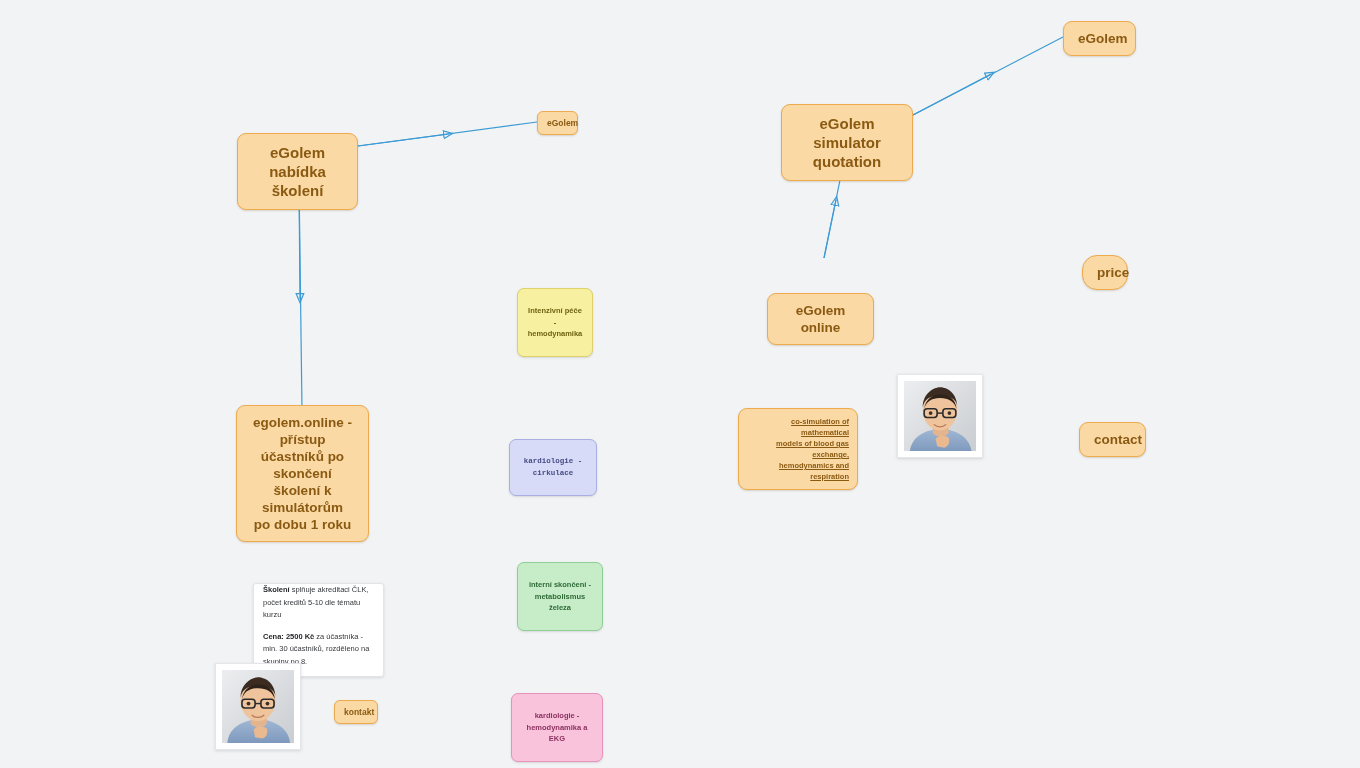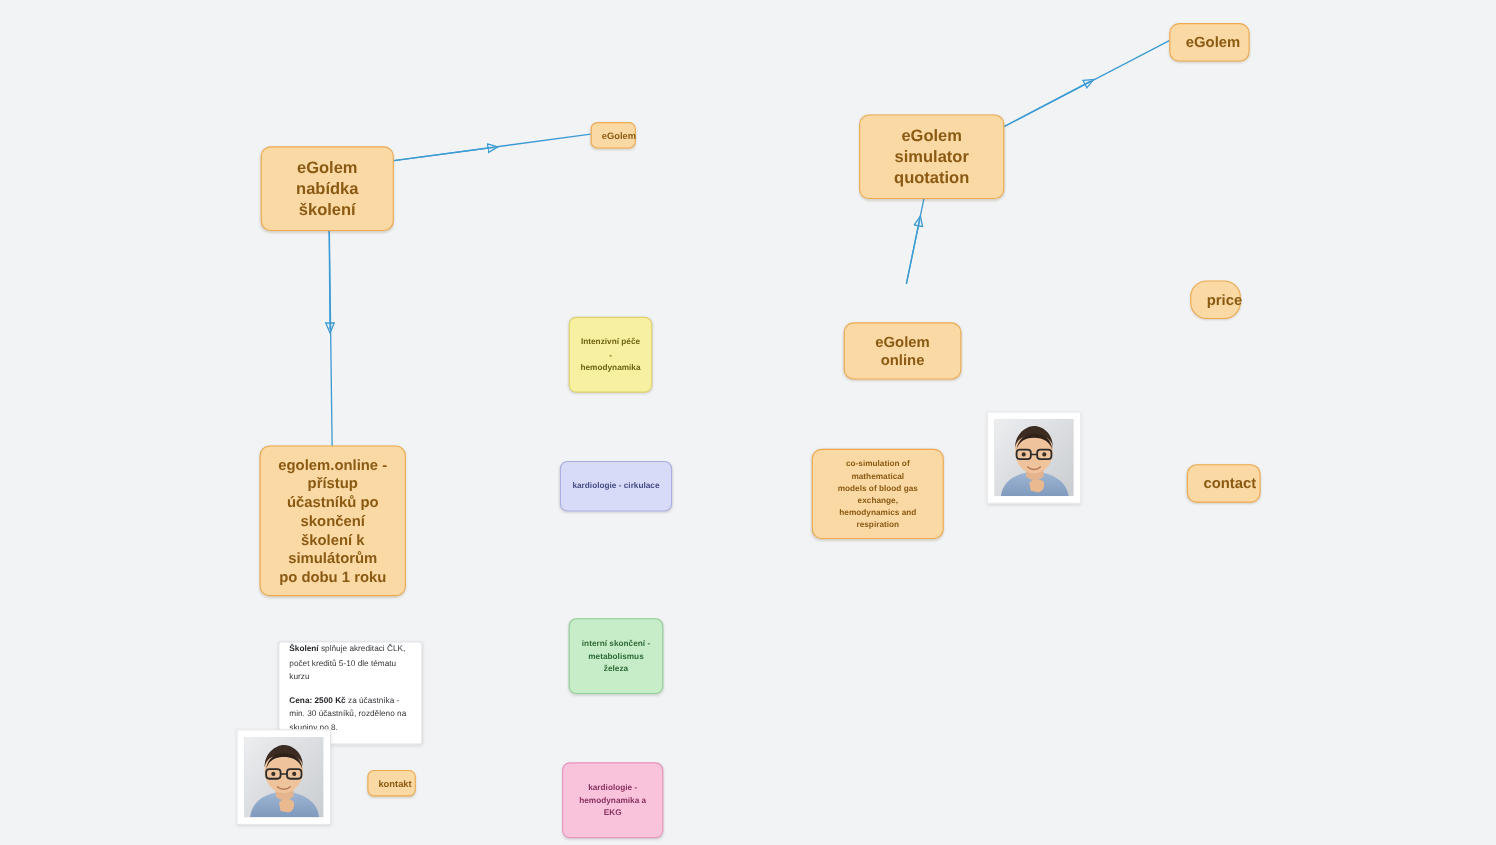--- a/index.html
+++ b/index.html
@@ -68,21 +68,22 @@
     font-size: 8.5px;
     line-height: 12px;
     padding: 5px 9px;
     border-radius: 6px;
   }
   .topic-para {
     font-size: 7.5px;
     line-height: 11px;
     padding: 7px 8px;
     font-weight: bold;
-    text-align: center;
+    text-align: right;
+    text-decoration: underline;
   }
 
   
   .tag {
     font-size: 7.5px;
     line-height: 11.5px;
     font-weight: bold;
     padding: 16px 9px;
     border-radius: 7px;
     box-shadow: 0 1px 2px rgba(90, 90, 90, 0.18);
@@ -235,21 +236,21 @@
         <path d="M44,82 C48,76 56,76 62,80 C64,86 62,92 56,94 L46,92 Z" fill="#eab98f"></path>
       </svg>
     </div>
   </div>
 
   <div class="node tag tag-yellow" style="left:517px; top:288px; width:76px; min-height:34px;">
     <span class="node-inner">Intenzivní péče -
 hemodynamika</span>
   </div>
 
-  <div class="node tag tag-lavender" style="left:509px; top:419px; width:102px; min-height:22px;">
+  <div class="node tag tag-lavender" style="left:509px; top:439px; width:88px; min-height:22px;font-family:Liberation Mono, monospace;">
     <span class="node-inner">kardiologie - cirkulace</span>
   </div>
 
   <div class="node tag tag-green" style="left:517px; top:562px; width:86px; min-height:34px;">
     <span class="node-inner">interní skončení -
 metabolismus železa</span>
   </div>
 
   <div class="node topic topic-main" style="left:781px; top:104px; width:132px; min-height:43px;">
     <span class="node-inner">eGolem simulator

